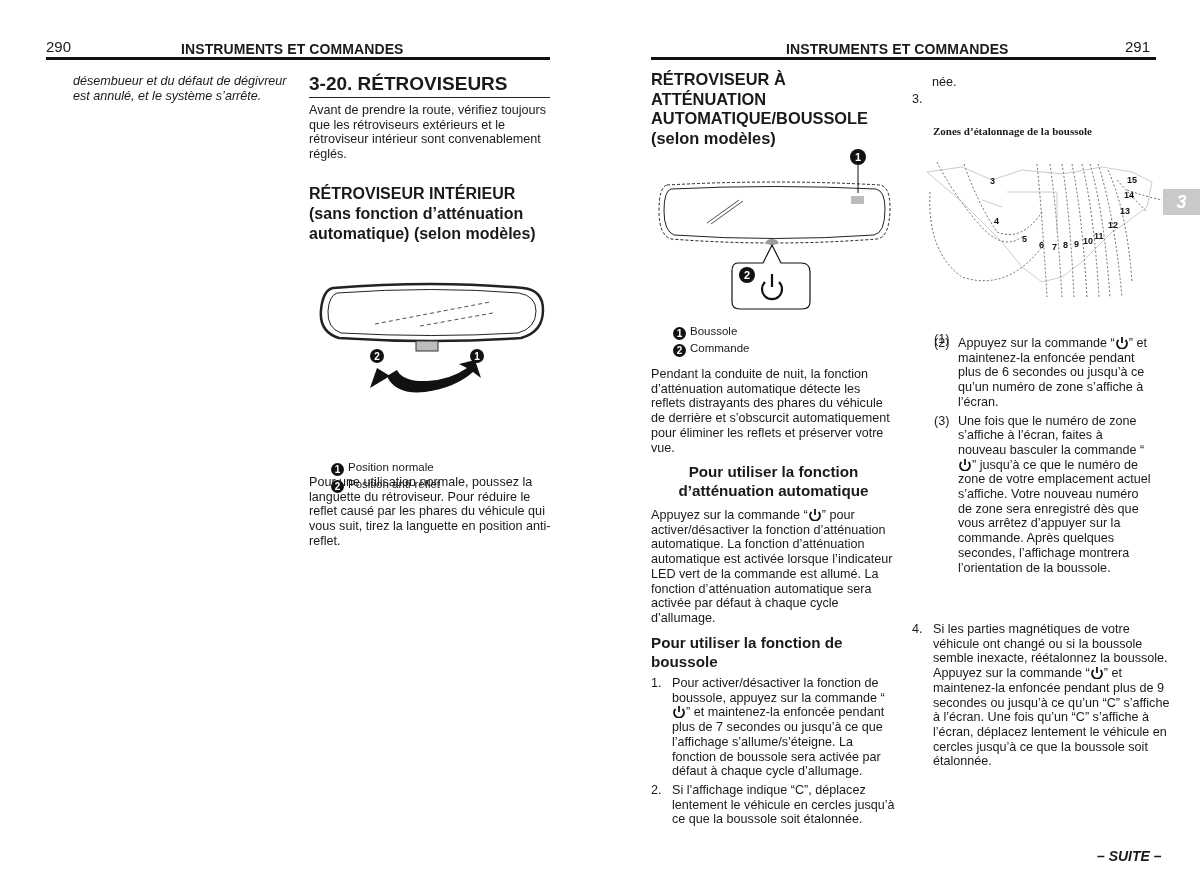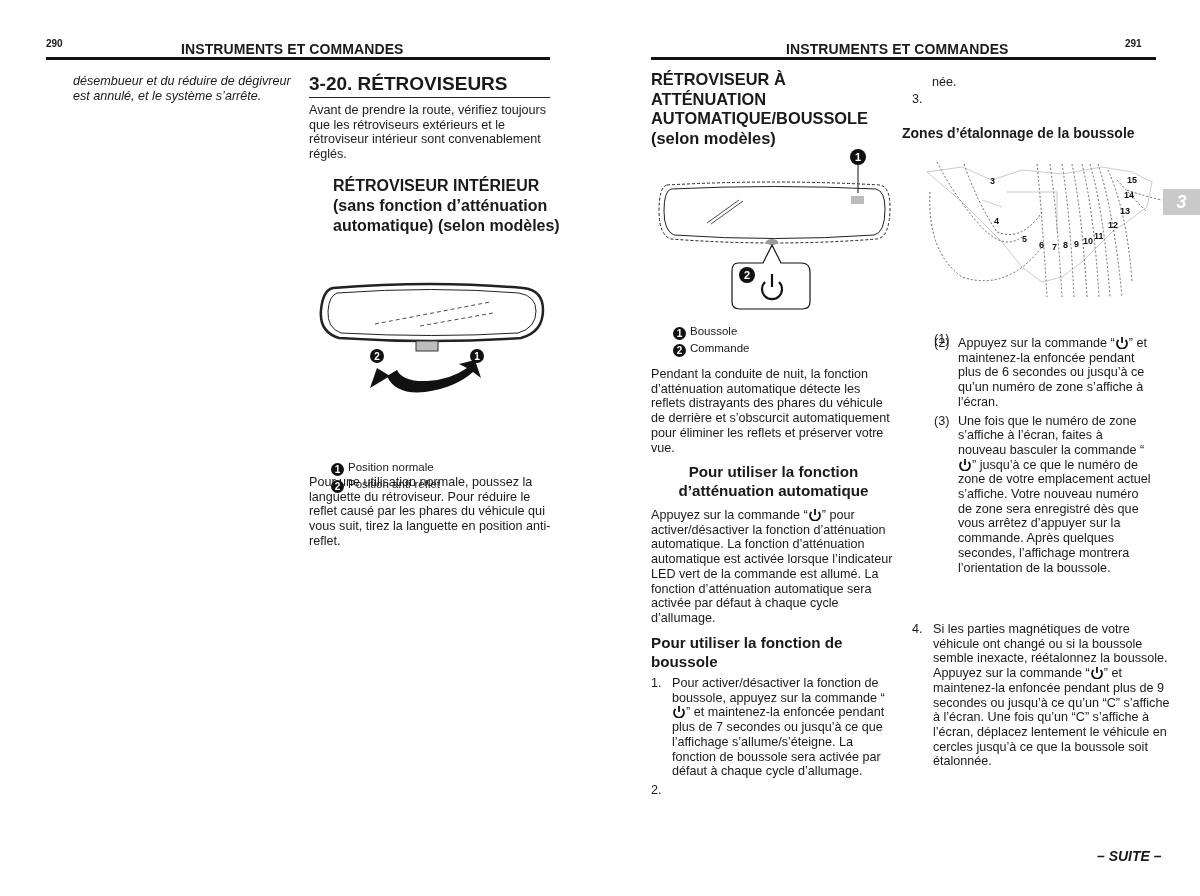--- a/index.html
+++ b/index.html
@@ -1,19 +1,19 @@
 <!DOCTYPE html>
 <html><head>
 <meta charset="utf-8">
 <style>
   html, body { margin:0; padding:0; }
   body { width:1200px; height:896px; background:#ffffff; position:relative; overflow:hidden;
          font-family:"Liberation Sans", sans-serif; color:#1a1a1a; }
   .abs { position:absolute; }
-  .pgnum { font-weight:bold; font-size:10px; top:38px; }
+  .pgnum { font-weight:normal; font-size:15px; top:38px; }
   .hdr { font-weight:bold; font-size:14px; top:41px; letter-spacing:0.1px; }
   .rule { height:3px; background:#111; top:57px; }
   .body { font-size:12.6px; line-height:14.7px; }
   .italic { font-style:italic; }
   .h1 { font-weight:bold; font-size:19px; }
   .h2 { font-weight:bold; font-size:16px; line-height:20px; }
   .h3 { font-weight:bold; font-size:15.2px; line-height:18.5px; }
   .legend { font-size:11.5px; line-height:17px; }
   .num { display:inline-block; width:13px; height:13px; border-radius:50%; background:#111; color:#fff;
          font-weight:bold; font-size:10px; line-height:13px; text-align:center; vertical-align:-2px; margin-right:4px; }
@@ -25,27 +25,27 @@
   .tab3 { left:1163px; top:189px; width:37px; height:26px; background:#c9c9c9; color:#fff;
           font-weight:bold; font-style:italic; font-size:18px; line-height:26px; text-align:center; }
 </style>
 </head>
 <body>
 
 <div class="abs pgnum" style="left:46px;">290</div>
 <div class="abs hdr" style="left:181px;">INSTRUMENTS ET COMMANDES</div>
 <div class="abs rule" style="left:46px; width:504px;"></div>
 
-<div class="abs body italic" style="left:73px; top:74px; width:222px;">désembueur et du réduire de dégivreur est annulé, et le système s’arrête.</div>
+<div class="abs body italic" style="left:73px; top:74px; width:222px;">désembueur et du défaut de dégivreur est annulé, et le système s’arrête.</div>
 
 <div class="abs h1" style="left:309px; top:73px;">3-20. RÉTROVISEURS</div>
 <div class="abs" style="left:309px; top:97px; width:241px; height:1px; background:#222;"></div>
 <div class="abs body" style="left:309px; top:103px; width:244px;">Avant de prendre la route, vérifiez toujours que les rétroviseurs extérieurs et le rétroviseur intérieur sont convenablement réglés.</div>
 
-<div class="abs h2" style="left:309px; top:176px; width:245px;margin-left:24px;">RÉTROVISEUR INTÉRIEUR (sans fonction d’atténuation automatique) (selon modèles)</div>
+<div class="abs h2" style="left:309px; top:184px; width:245px;">RÉTROVISEUR INTÉRIEUR (sans fonction d’atténuation automatique) (selon modèles)</div>
 
 <svg class="abs" style="left:315px; top:280px;" width="235" height="120" viewBox="0 0 235 120">
   <g fill="none" stroke="#222">
     <path d="M18,8 Q118,0 208,8 Q228,10 228,30 Q228,52 206,58 Q118,64 24,58 Q4,52 6,30 Q8,10 18,8 Z" stroke-width="2.5"></path>
     <path d="M22,13 Q118,6 204,13 Q221,16 221,31 Q221,48 203,53 Q118,58 26,53 Q12,48 13,31 Q14,16 22,13 Z" stroke-width="1"></path>
     <line x1="60" y1="44" x2="175" y2="22" stroke-width="0.8" stroke-dasharray="4,3"></line>
     <line x1="105" y1="46" x2="178" y2="33" stroke-width="0.8" stroke-dasharray="4,3"></line>
   </g>
   <rect x="101" y="61" width="22" height="10" fill="#bdbdbd" stroke="#333"></rect>
   <circle cx="62" cy="76" r="7" fill="#111"></circle>
@@ -103,28 +103,28 @@
       <line x1="7" y1="0" x2="7" y2="6" stroke="#111" stroke-width="1.8"></line>
     </svg><span>” pour activer/désactiver la fonction d’atténuation automatique. La fonction d’atténuation automatique est activée lorsque l’indicateur LED vert de la commande est allumé. La fonction d’atténuation automatique sera activée par défaut à chaque cycle d’allumage.</span></div>
 
 <div class="abs h3" style="left:651px; top:634px; width:245px;">Pour utiliser la fonction de boussole</div>
 
 <div class="abs body" style="left:651px; top:676px; width:246px;">
   <div class="li" style="margin-bottom:4px;"><span class="n">1.</span><span>Pour activer/désactiver la fonction de boussole, appuyez sur la commande “</span><svg class="pw" viewBox="0 0 14 12">
         <path d="M3.5,3 A5,5 0 1 0 10.5,3" fill="none" stroke="#111" stroke-width="1.8"></path>
         <line x1="7" y1="0" x2="7" y2="6" stroke="#111" stroke-width="1.8"></line>
       </svg><span>” et maintenez-la enfoncée pendant plus de 7 secondes ou jusqu’à ce que l’affichage s’allume/s’éteigne. La fonction de boussole sera activée par défaut à chaque cycle d’allumage.</span></div>
-  <div class="li" style="height:44px; overflow:hidden;"><span class="n">2.</span></div>
+  <div class="li" style="height:44px; overflow:hidden;"><span class="n">2.</span><span>Si l’affichage indique “C”, déplacez lentement le véhicule en cercles jusqu’à ce que la boussole soit étalonnée.</span></div>
 </div>
 
 <div class="abs body" style="left:932px; top:75px;">née.</div>
 
 <div class="abs body li" style="left:912px; top:92px; width:240px;"><span class="n">3.</span></div>
 
-<div class="abs" style="left:902px; top:125px; font-weight:bold; font-size:14px;">Zones d’étalonnage de la boussole</div>
+<div class="abs" style="left:933px; top:125px; font-weight:bold; font-size:11px;font-family:Liberation Serif, serif;">Zones d’étalonnage de la boussole</div>
 
 <svg class="abs" style="left:922px; top:152px;" width="240" height="150" viewBox="0 0 240 150">
   <g fill="none" stroke="#444" stroke-width="0.8" stroke-dasharray="2,2">
     <path d="M15,10 Q30,40 55,70 Q80,100 100,85"></path>
     <path d="M42,12 Q55,50 75,80 Q100,90 120,60"></path>
     <path d="M8,40 Q5,100 40,125 Q85,140 120,95"></path>
     <path d="M115,12 Q120,60 125,145"></path>
     <path d="M128,12 Q135,60 140,145"></path>
     <path d="M140,12 Q148,60 152,145"></path>
     <path d="M150,12 Q160,60 165,145"></path>

